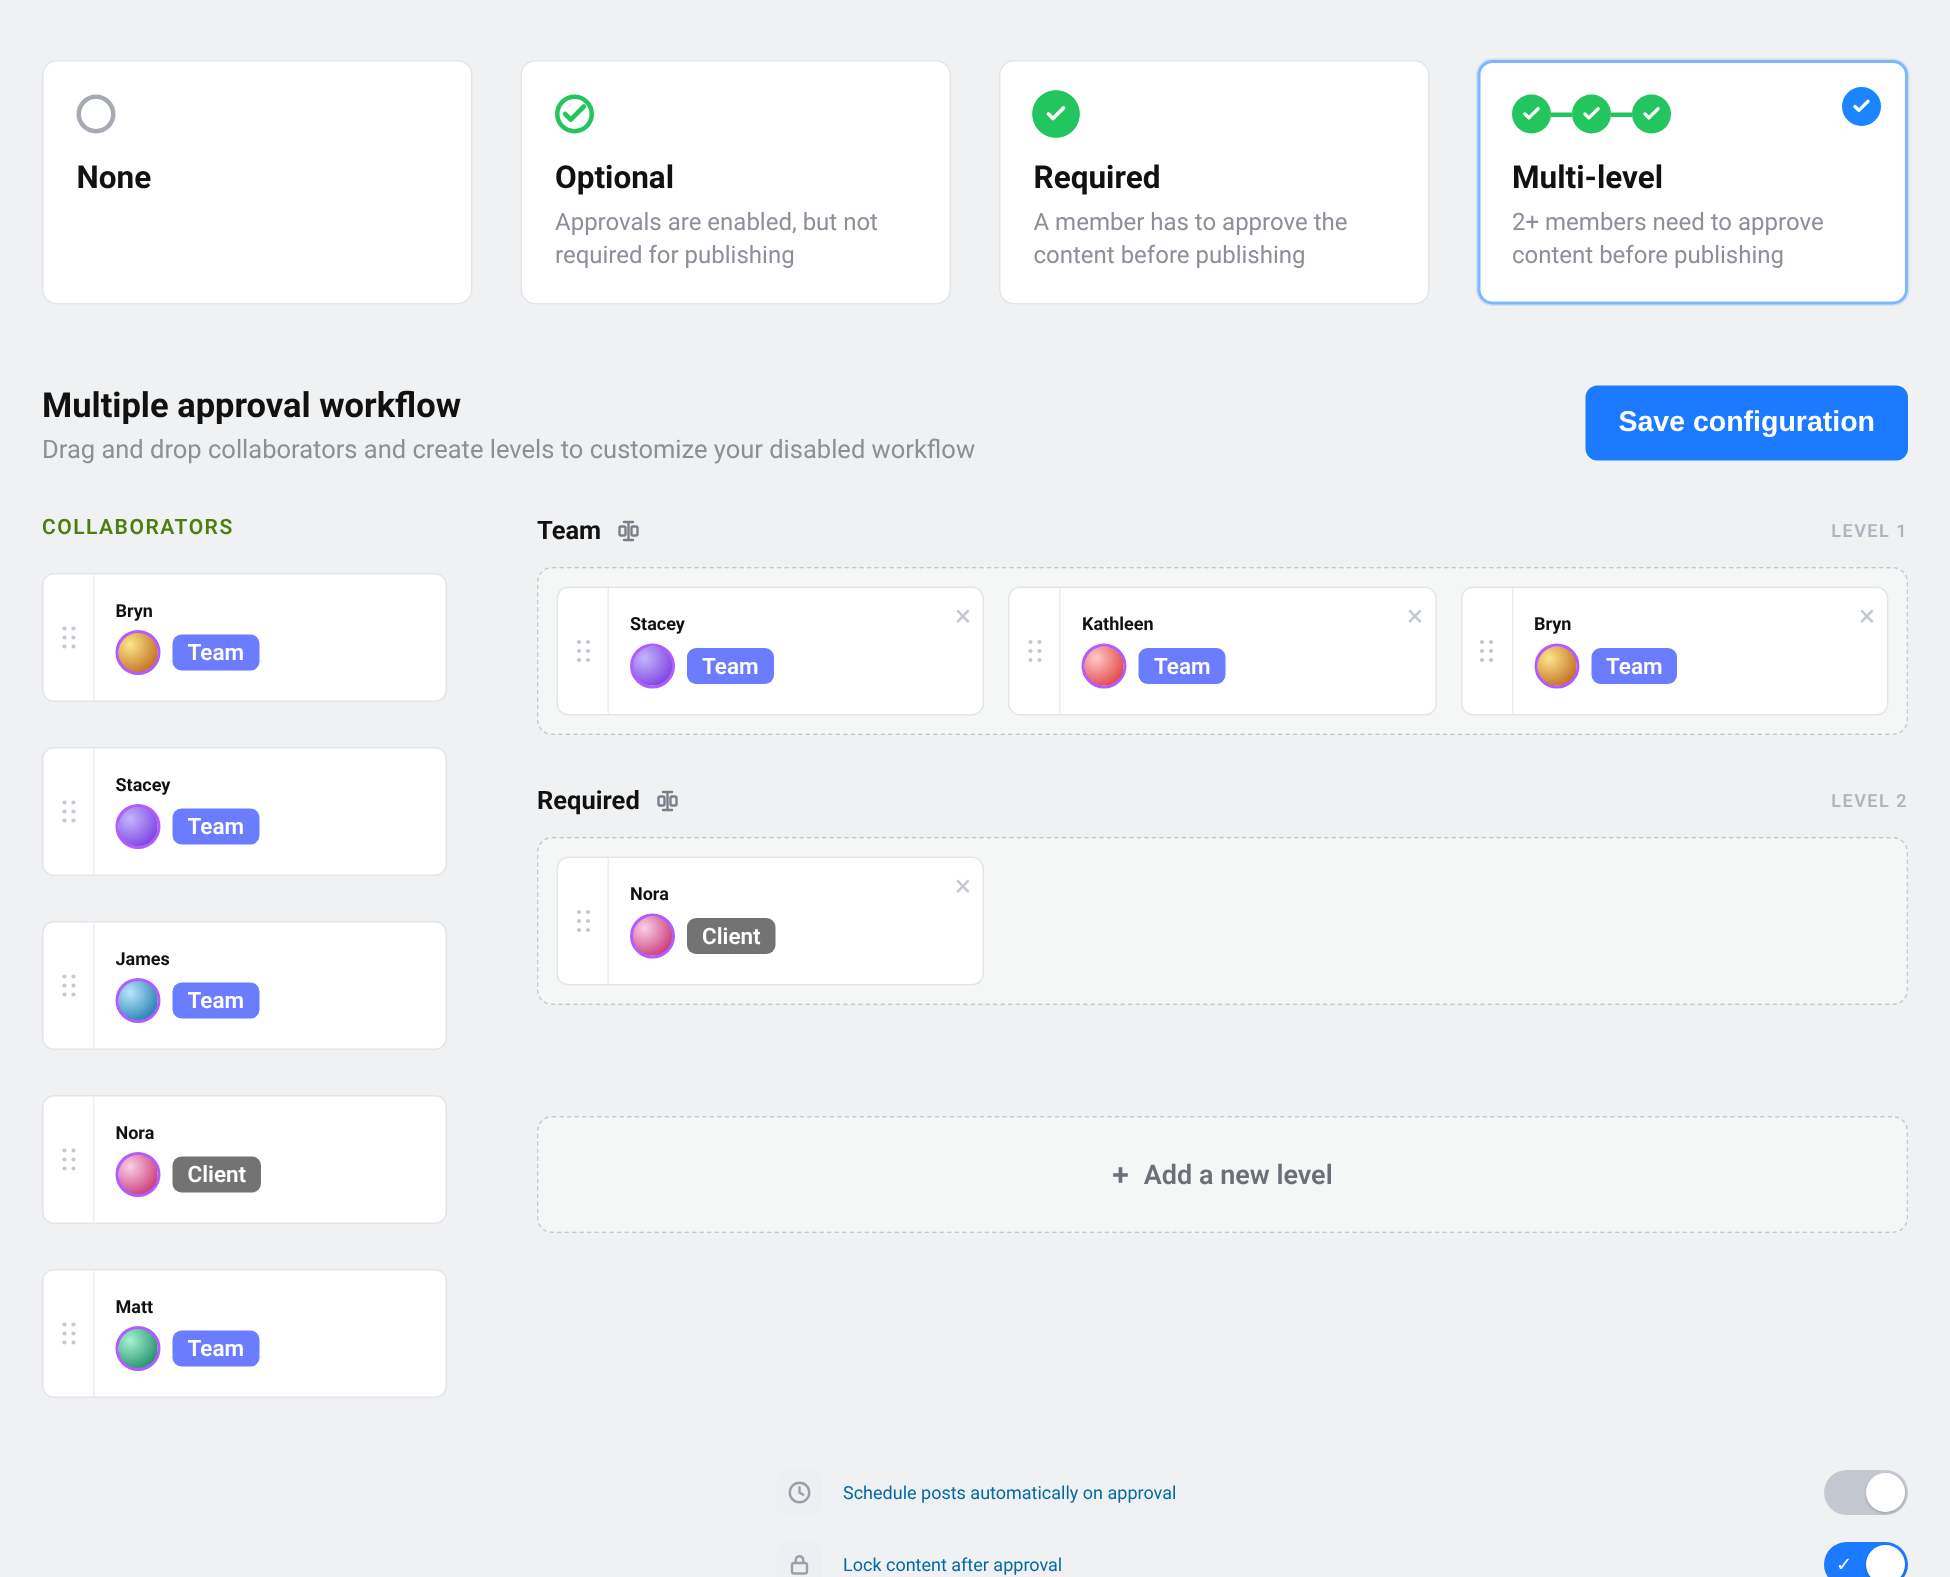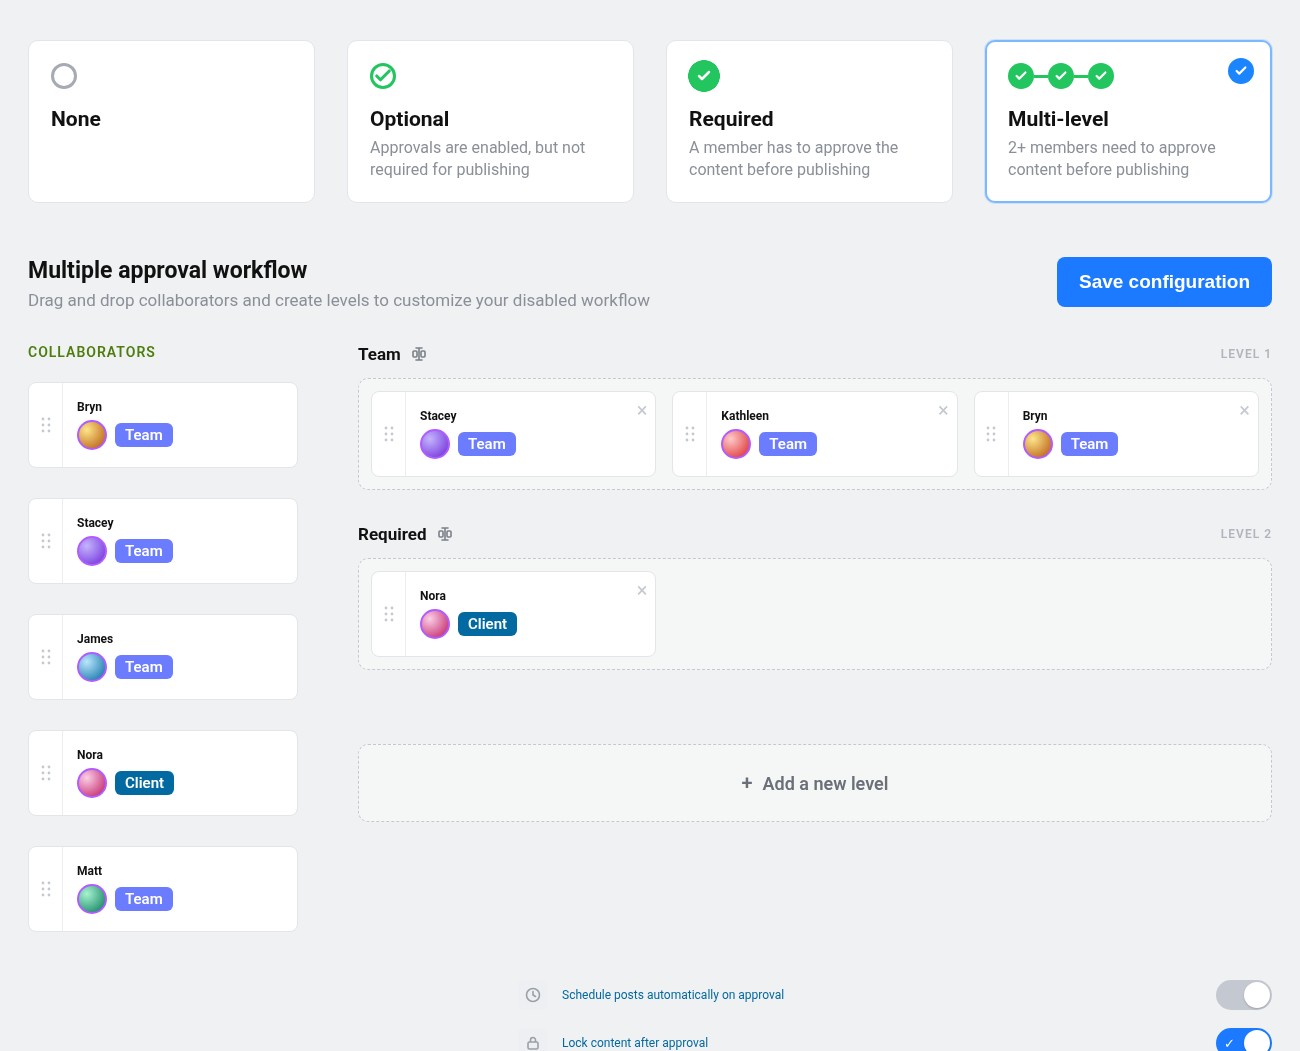--- a/index.html
+++ b/index.html
@@ -126,21 +126,21 @@
     width:30px; height:30px; border-radius:50%;
     background: linear-gradient(135deg,#a855f7,#ec4899);
     border:2px solid #b15cff;
     display:flex; align-items:center; justify-content:center;
     font-size:13px; font-weight:700; color:#fff;
   }
   .tag {
     font-size:15px; font-weight:600; color:#fff; padding:3px 10px; border-radius:6px;
   }
   .tag.team { background:#6b7cff; }
-  .tag.client { background:#0369a1; }
+  .tag.client { background:#737373; }
   .card .close {
     position:absolute; top:8px; right:8px; color:#c4c9d1; font-size:20px;
     cursor:pointer; line-height:1;
   }
 
   
   .levels { display:flex; flex-direction:column; gap:40px; }
   .level-head {
     display:flex; justify-content:space-between; align-items:center; margin-bottom:14px;
   }

